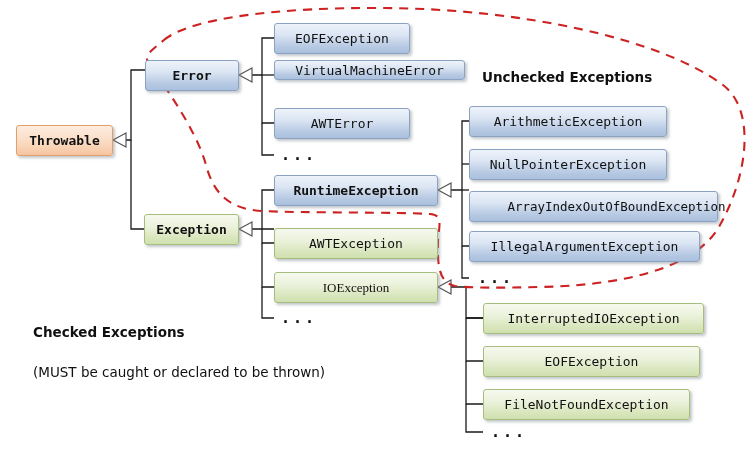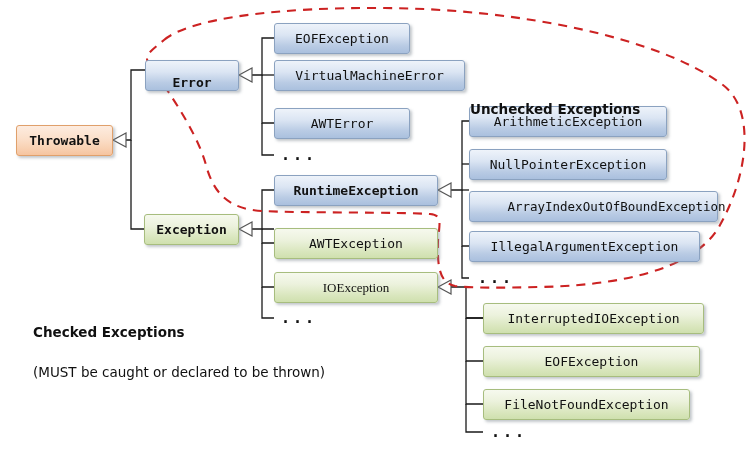--- a/index.html
+++ b/index.html
@@ -94,31 +94,31 @@
            C400,212 300,213 262,211
            C230,209 214,195 206,165
            C196,128 160,80 148,62
            C144,55 152,50 164,40 Z" fill="none" stroke="#cc2222" stroke-width="2.1" stroke-dasharray="9 7" stroke-linecap="butt"></path>
 </svg>
 
 <div class="box orange bold" style="left:16px;top:125px;width:97px;height:31px;">
   <span>Throwable</span>
 </div>
 
-<div class="box blue bold" style="left:145px;top:60px;width:94px;height:31px;align-items:flex-end;">
+<div class="box blue bold" style="left:145px;top:60px;width:94px;height:31px;">
   <span>Error</span>
 </div>
 <div class="box green bold" style="left:144px;top:214px;width:95px;height:31px;">
   <span>Exception</span>
 </div>
 
 <div class="box blue" style="left:274px;top:23px;width:136px;height:31px;">
   <span>EOFException</span>
 </div>
-<div class="box blue" style="left:274px;top:60px;width:191px;height:31px;">
+<div class="box blue" style="left:274px;top:60px;width:191px;height:20px;">
   <span>VirtualMachineError</span>
 </div>
 <div class="box blue" style="left:274px;top:108px;width:136px;height:31px;">
   <span>AWTError</span>
 </div>
 <div class="dots" style="left:281px;top:146px;">...</div>
 
 <div class="box blue bold" style="left:274px;top:175px;width:164px;height:31px;">
   <span>RuntimeException</span>
 </div>
@@ -148,17 +148,17 @@
   <span>InterruptedIOException</span>
 </div>
 <div class="box green" style="left:483px;top:346px;width:217px;height:31px;">
   <span>EOFException</span>
 </div>
 <div class="box green" style="left:483px;top:389px;width:207px;height:31px;">
   <span>FileNotFoundException</span>
 </div>
 <div class="dots" style="left:491px;top:423px;">...</div>
 
-<div class="caption cap-bold" style="left:470px;top:69px;margin-top:32px;">Unchecked Exceptions</div>
+<div class="caption cap-bold" style="left:482px;top:69px;">Unchecked Exceptions</div>
 
 <div class="caption cap-bold" style="left:33px;top:324px;">Checked Exceptions</div>
 
 <div class="caption cap-norm" style="left:33px;top:364px;">(MUST be caught or declared to be thrown)</div>
 
 </body></html>

